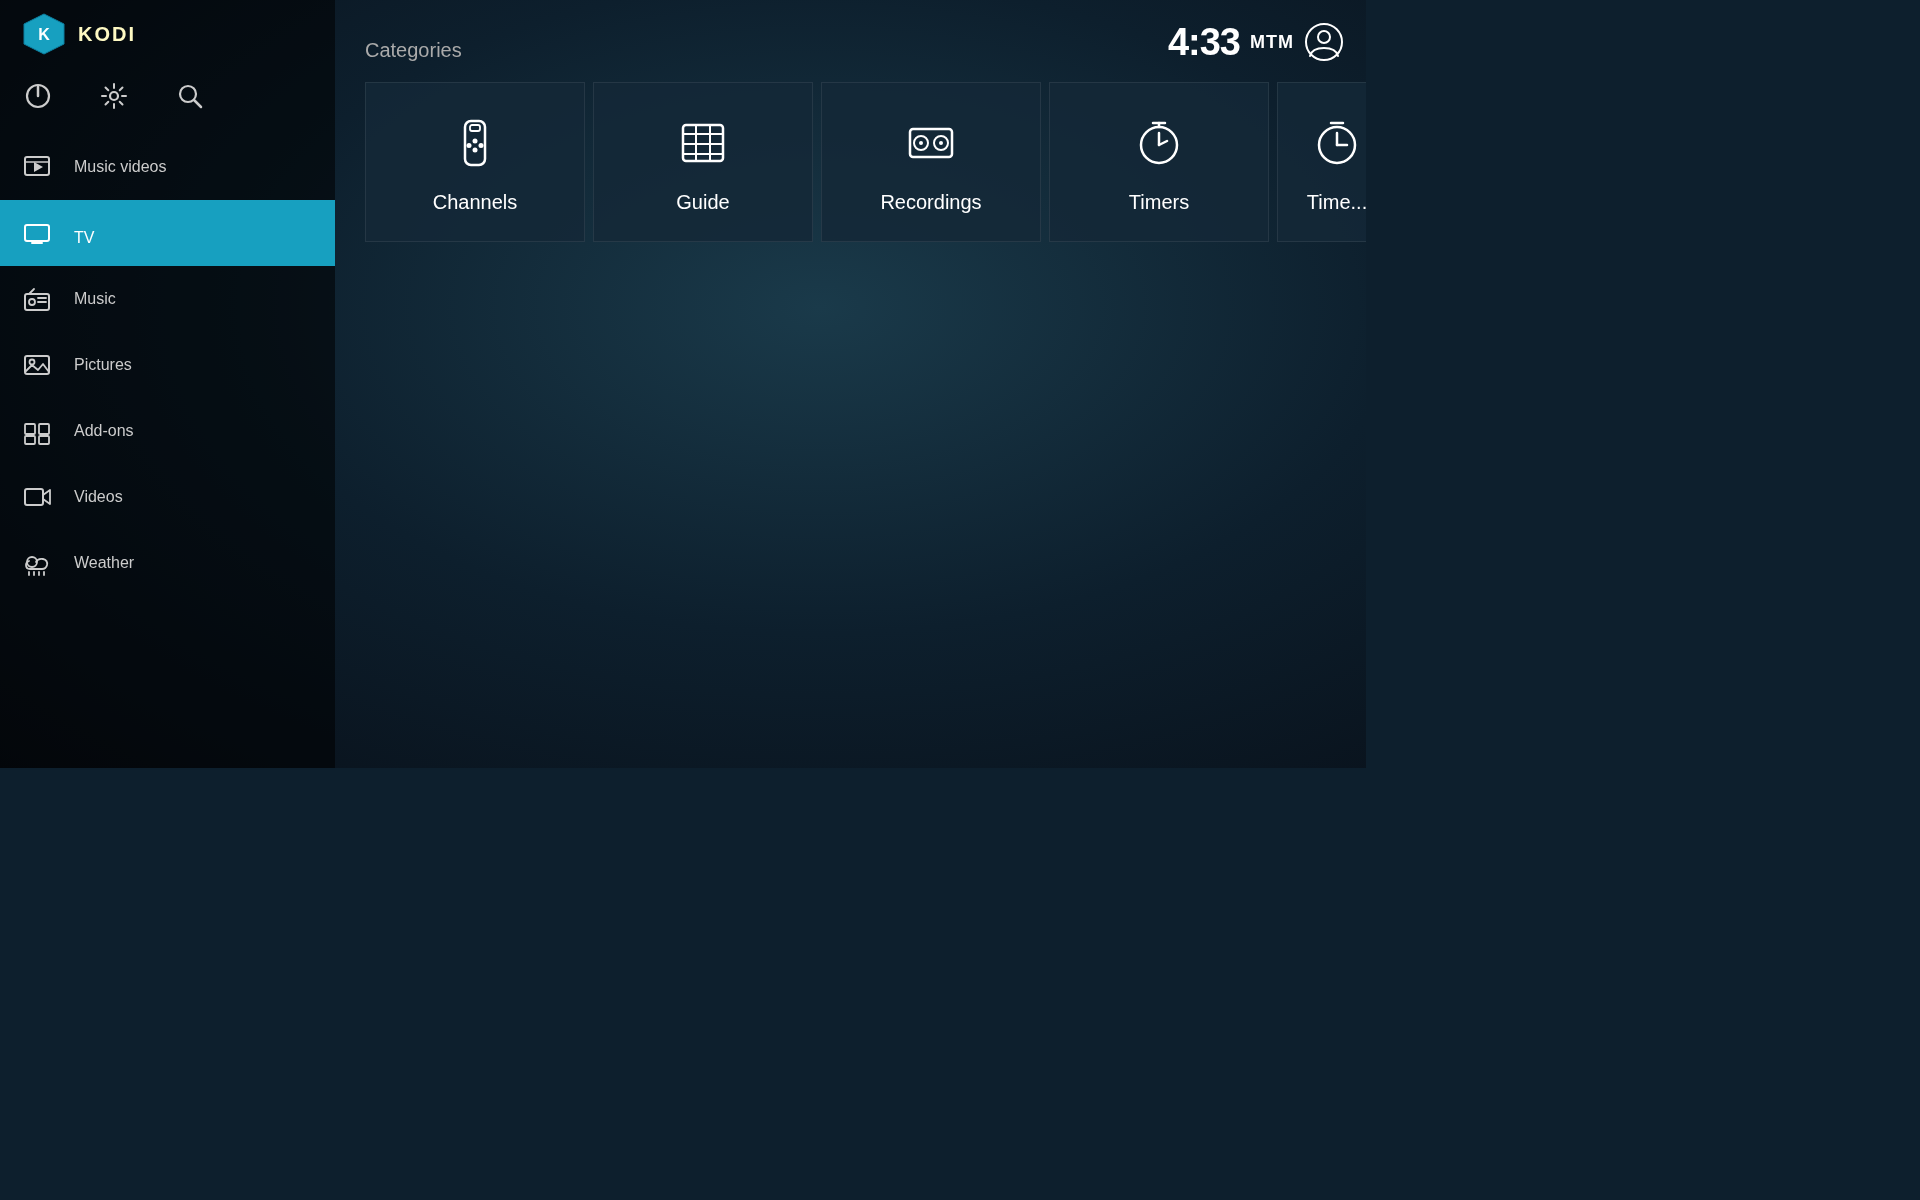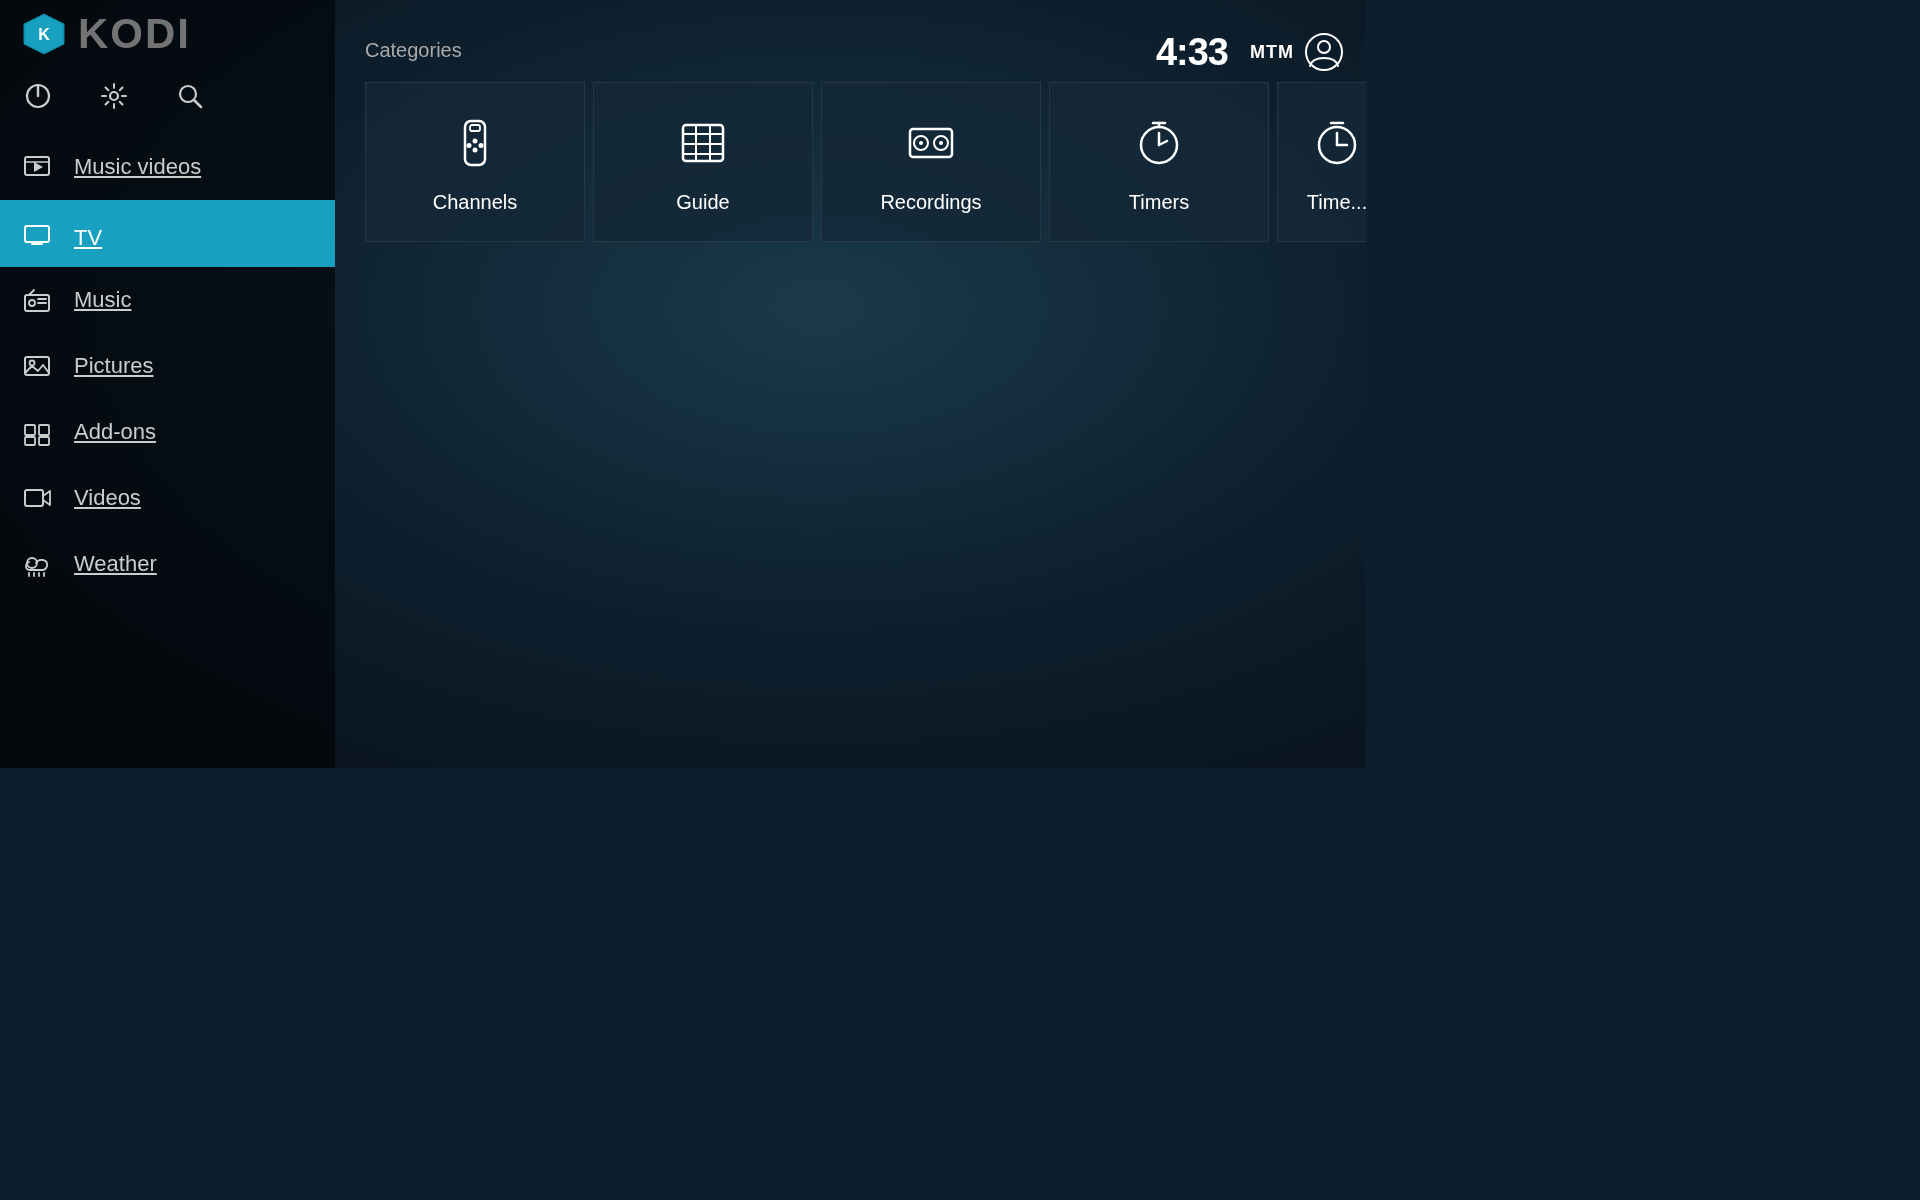--- a/index.html
+++ b/index.html
@@ -41,23 +41,23 @@
     }
 
     .kodi-logo {
       width: 48px;
       height: 48px;
       margin-right: 10px;
       flex-shrink: 0;
     }
 
     .kodi-text {
-      font-size: 42px;
+      font-size: 20px;
       font-weight: bold;
-      color: #737373;
+      color: #fef9c3;
       letter-spacing: 2px;
     }
 
     .toolbar {
       display: flex;
       align-items: center;
       padding: 10px 20px 20px 20px;
       gap: 40px;
     }
 
@@ -98,23 +98,22 @@
       justify-content: center;
       flex-shrink: 0;
       color: #cccccc;
     }
 
     .nav-item.active .nav-item-icon {
       color: #ffffff;
     }
 
     .nav-item-label {
-      font-size: 22px;
+      font-size: 16px;
       color: #cccccc;
-      text-decoration: underline;
     }
 
     .nav-item.active .nav-item-label {
       color: #ffffff;
       font-weight: 500;
       margin-top: 9px;
     }
 
     
     .main {
@@ -164,26 +163,26 @@
     }
 
     .category-card-label {
       font-size: 20px;
       color: #ffffff;
     }
 
     
     .header-right {
       position: absolute;
-      top: 18px;
+      top: 8px;
       right: 0;
       display: flex;
       align-items: center;
       padding: 12px 20px;
-      gap: 22px;
+      gap: 10px;
       z-index: 20;
     }
 
     .clock {
       font-size: 38px;
       font-weight: bold;
       color: #ffffff;
       letter-spacing: -1px;
     }
 

